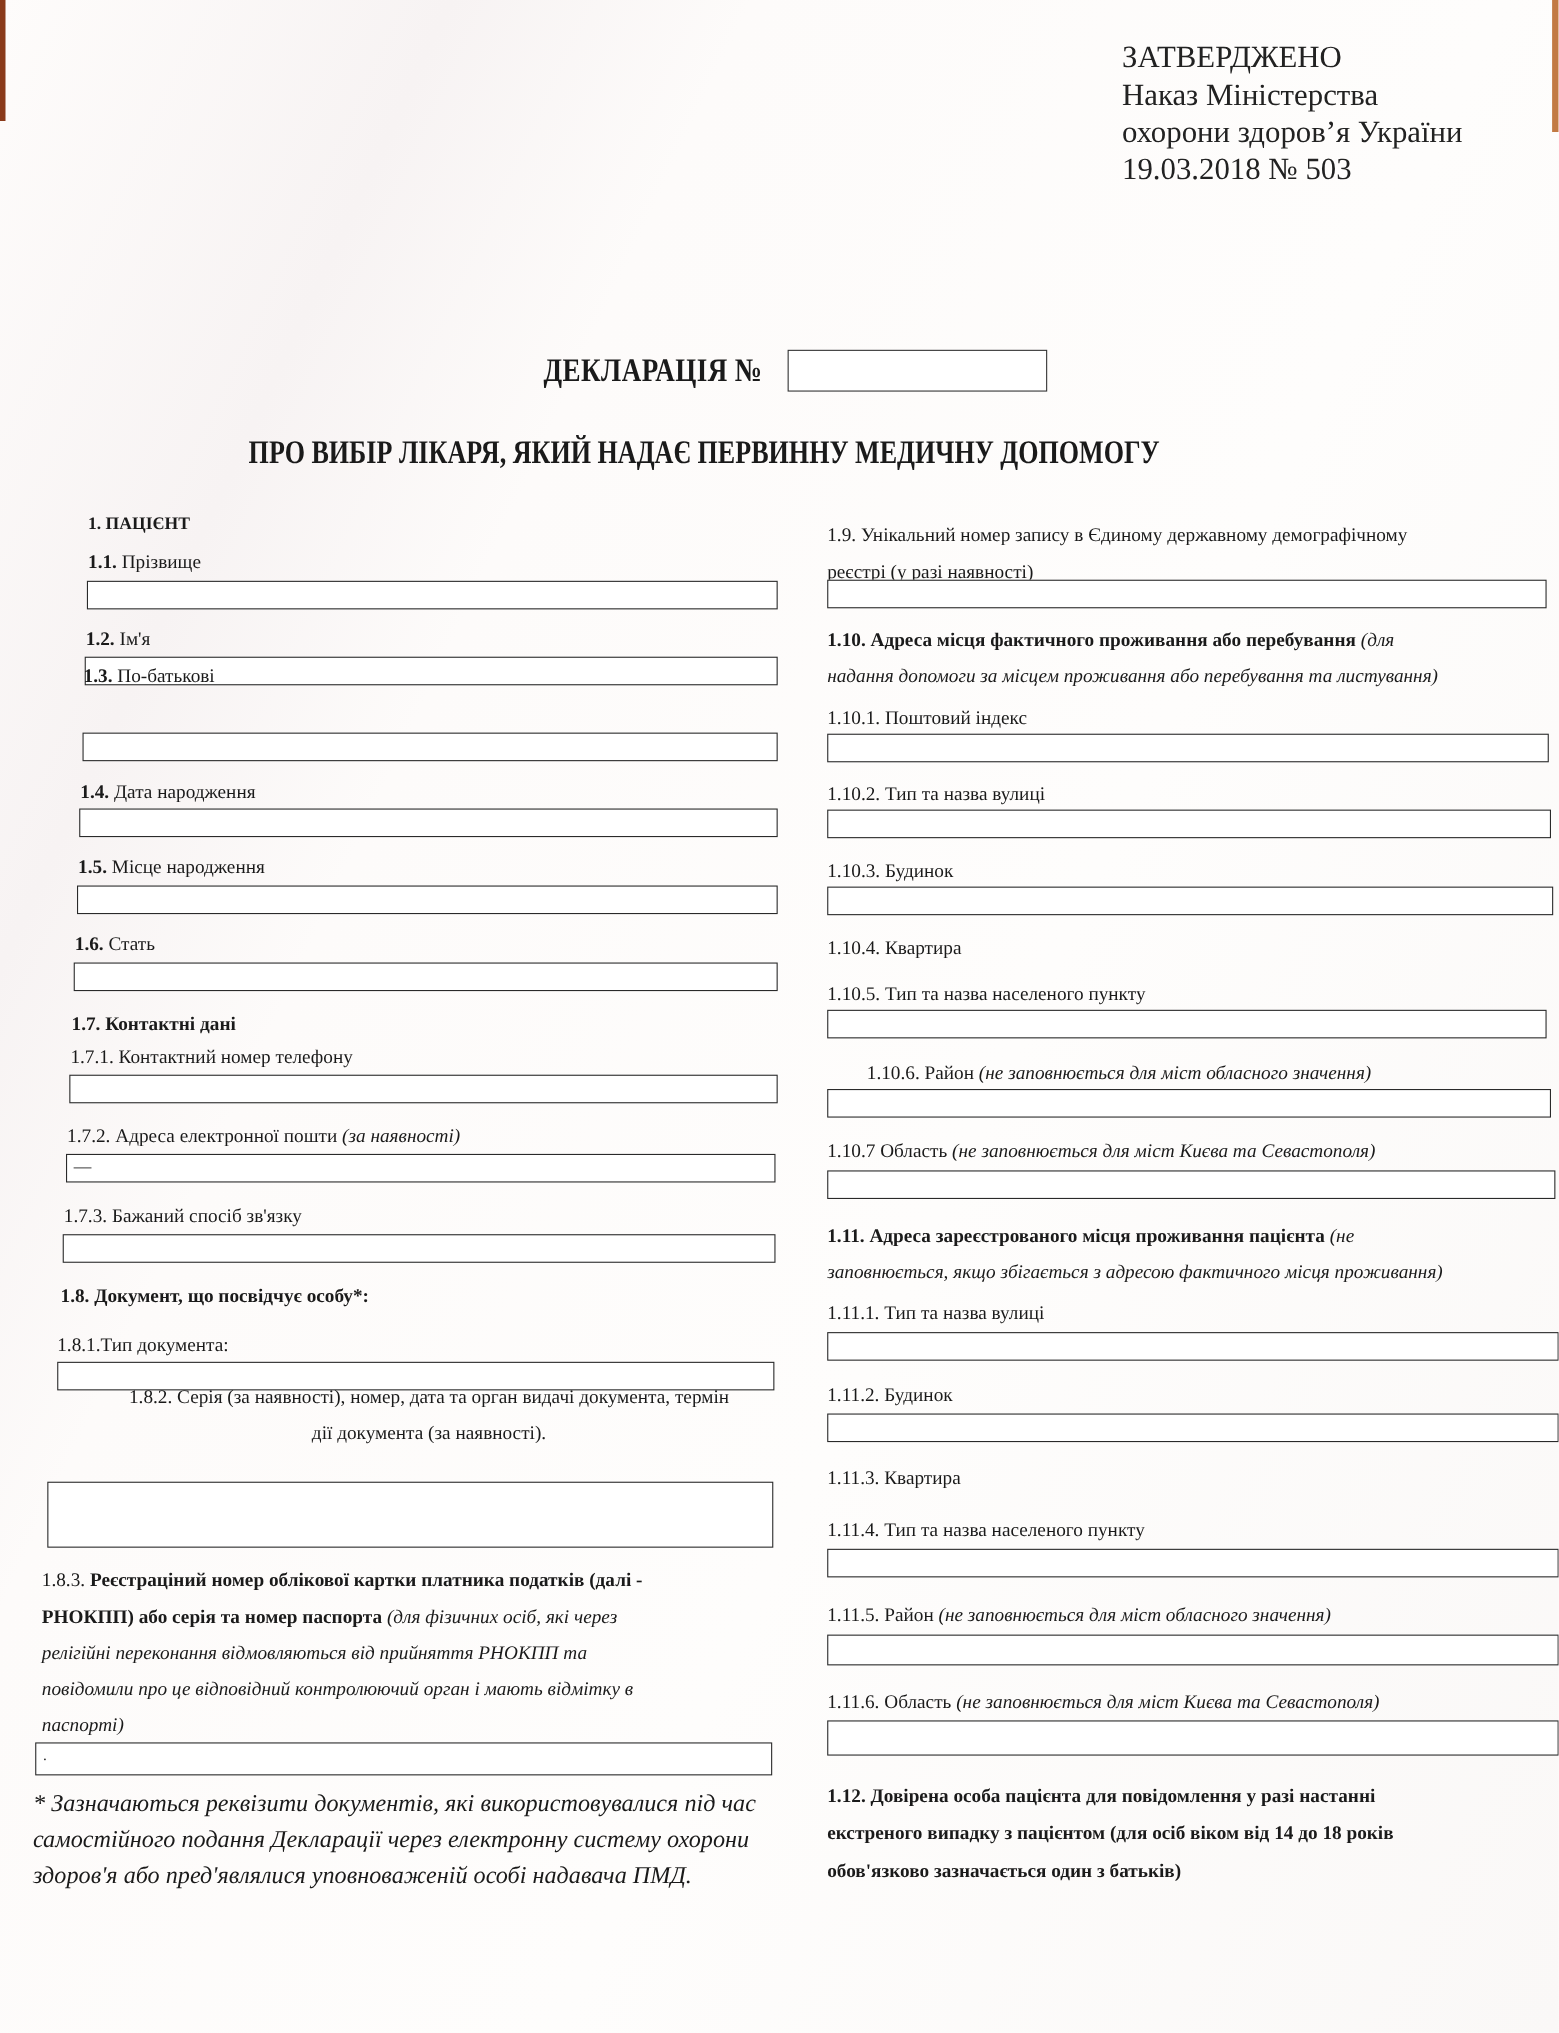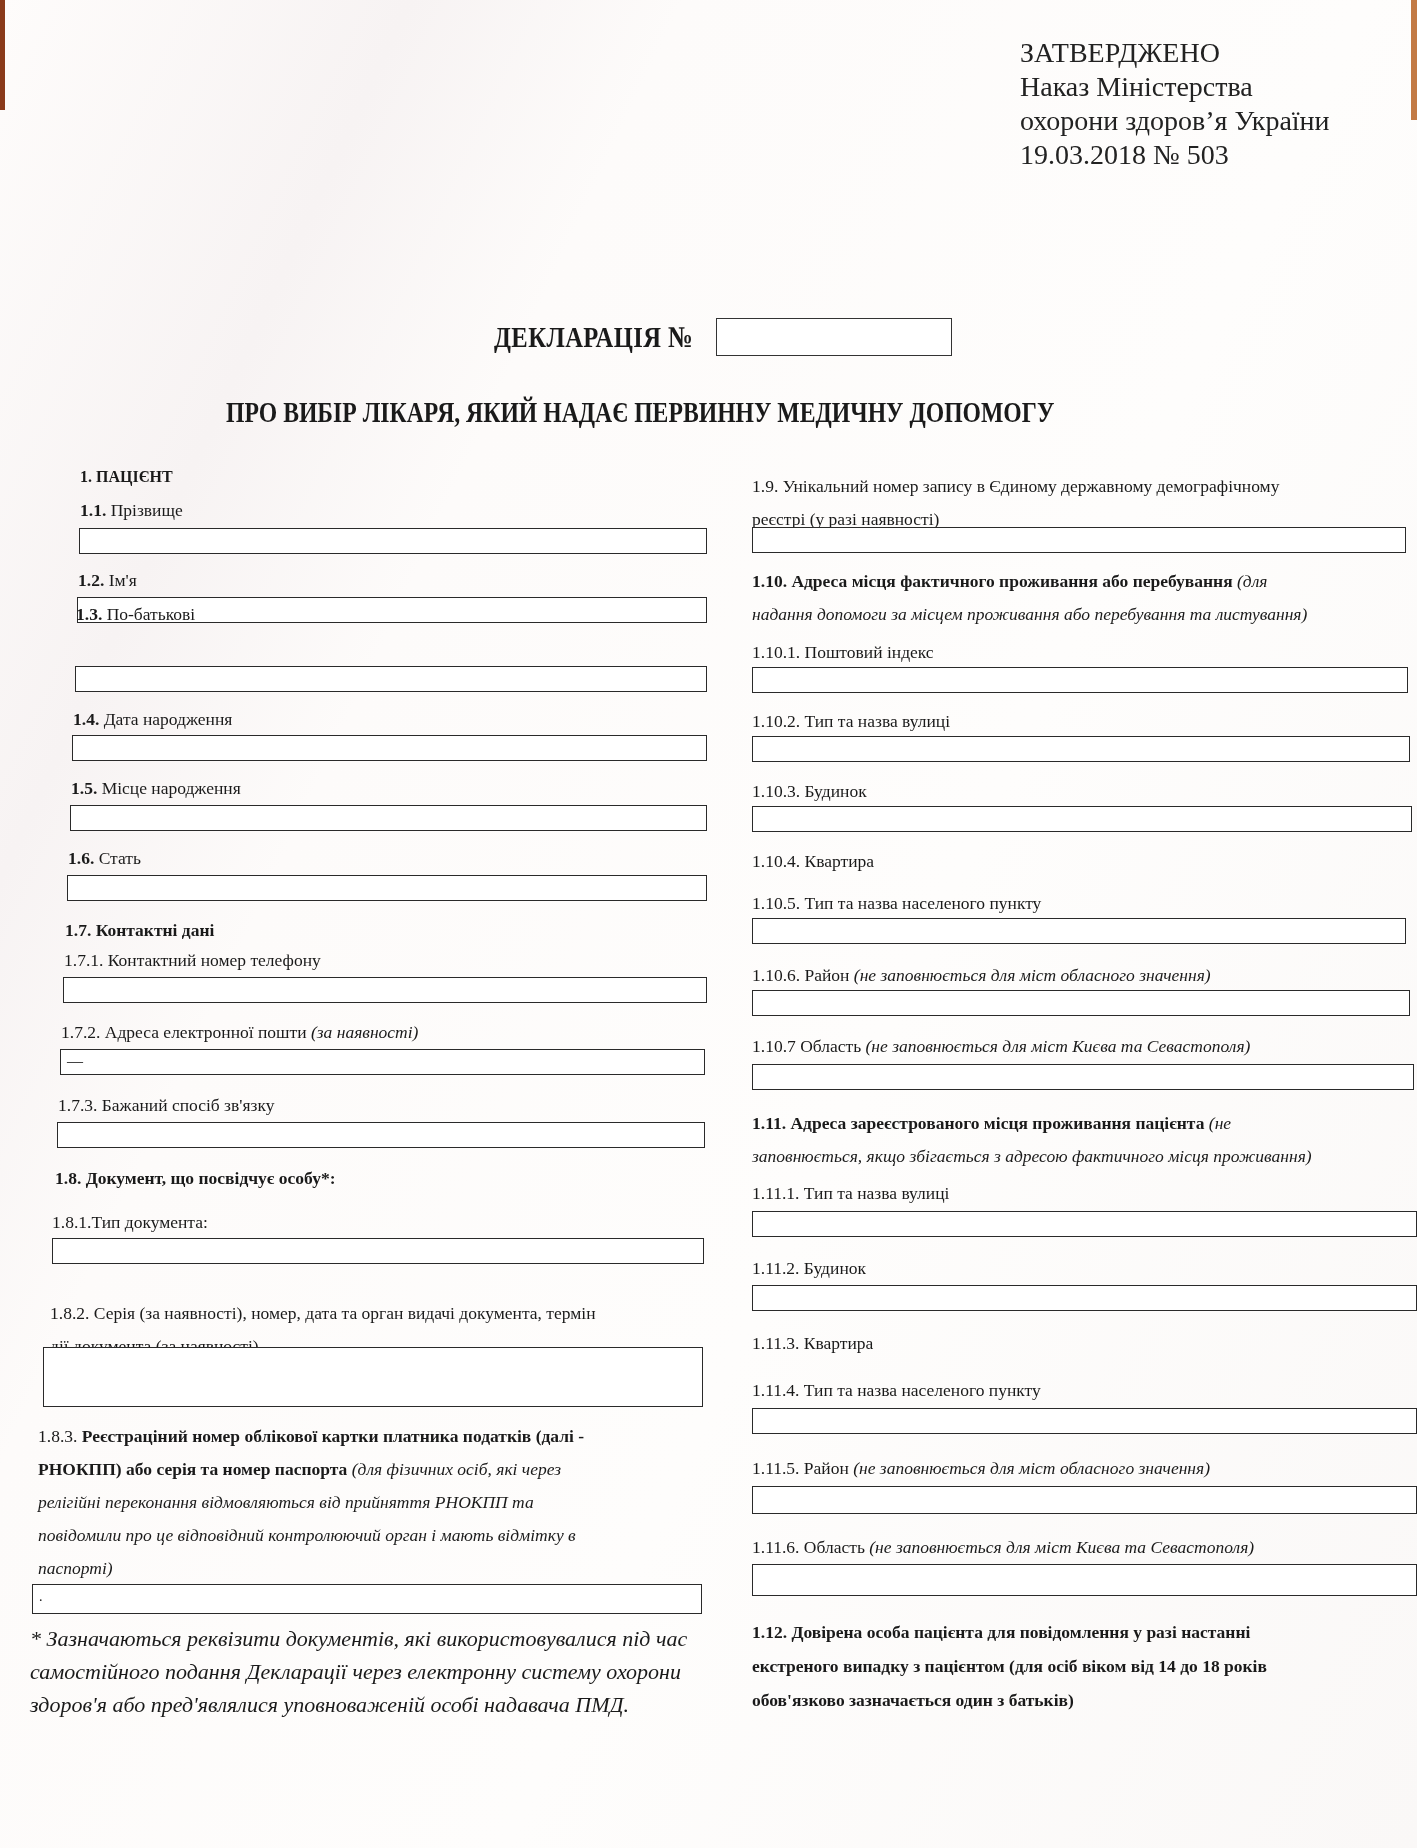--- a/index.html
+++ b/index.html
@@ -85,21 +85,21 @@
   <div class="abs box" style="left:60px; top:1049px; width:645px; font-size:16px; padding-left:6px; line-height:22px;">—</div>
 
   <div class="abs lbl" style="left:58px; top:1095px;"><span>1.7.3.</span> <span>Бажаний спосіб зв'язку</span></div>
   <div class="abs box" style="left:57px; top:1122px; width:648px;"></div>
 
   <div class="abs lbl" style="left:55px; top:1168px; font-weight:bold;">1.8. Документ, що посвідчує особу*:</div>
 
   <div class="abs lbl" style="left:52px; top:1212px;">1.8.1.Тип документа:</div>
   <div class="abs box" style="left:52px; top:1238px; width:652px;"></div>
 
-  <div class="abs wrap-text" style="left:50px; top:1297px; width:680px;">
+  <div class="abs wrap-text" style="left:50px; top:1253px; width:680px;text-align:center;">
     <div>1.8.2. Серія (за наявності), номер, дата та орган видачі документа, термін</div>
     <div>дії документа (за наявності).</div>
   </div>
   <div class="abs box tall" style="left:43px; top:1347px; width:660px; height:60px;"></div>
 
   <div class="abs wrap-text" style="left:38px; top:1420px; width:690px;">
     <div style="white-space:nowrap;"><span>1.8.3.</span> <b>Реєстраціний номер облікової картки платника податків (далі -</b></div>
     <div style="white-space:nowrap;"><b>РНОКПП) або серія та номер паспорта</b> <i>(для фізичних осіб, які через</i></div>
     <div style="white-space:nowrap;"><i>релігійні переконання відмовляються від прийняття РНОКПП та</i></div>
     <div style="white-space:nowrap;"><i>повідомили про це відповідний контролюючий орган і мають відмітку в</i></div>
@@ -131,21 +131,21 @@
   <div class="abs box" style="left:752px; top:736px; width:658px;"></div>
 
   <div class="abs lbl" style="left:752px; top:781px;"><span>1.10.3.</span> <span>Будинок</span></div>
   <div class="abs box" style="left:752px; top:806px; width:660px;"></div>
 
   <div class="abs lbl" style="left:752px; top:851px;"><span>1.10.4.</span> <span>Квартира</span></div>
 
   <div class="abs lbl" style="left:752px; top:893px;"><span>1.10.5.</span> <span>Тип та назва населеного пункту</span></div>
   <div class="abs box" style="left:752px; top:918px; width:654px;"></div>
 
-  <div class="abs lbl" style="left:752px; top:965px;font-family:Liberation Serif, serif;"><span>1.10.6.</span> <span>Район</span> <i>(не заповнюється для міст обласного значення)</i></div>
+  <div class="abs lbl" style="left:788px; top:965px;font-family:Liberation Serif, serif;"><span>1.10.6.</span> <span>Район</span> <i>(не заповнюється для міст обласного значення)</i></div>
   <div class="abs box" style="left:752px; top:990px; width:658px;"></div>
 
   <div class="abs lbl" style="left:752px; top:1036px;"><span>1.10.7</span> <span>Область</span> <i>(не заповнюється для міст Києва та Севастополя)</i></div>
   <div class="abs box" style="left:752px; top:1064px; width:662px;"></div>
 
   <div class="abs wrap-text" style="left:752px; top:1107px; width:665px;">
     <div style="white-space:nowrap;"><b>1.11. Адреса зареєстрованого місця проживання пацієнта</b> <i>(не</i></div>
     <div style="white-space:nowrap;"><i>заповнюється, якщо збігається з адресою фактичного місця проживання)</i></div>
   </div>
 

